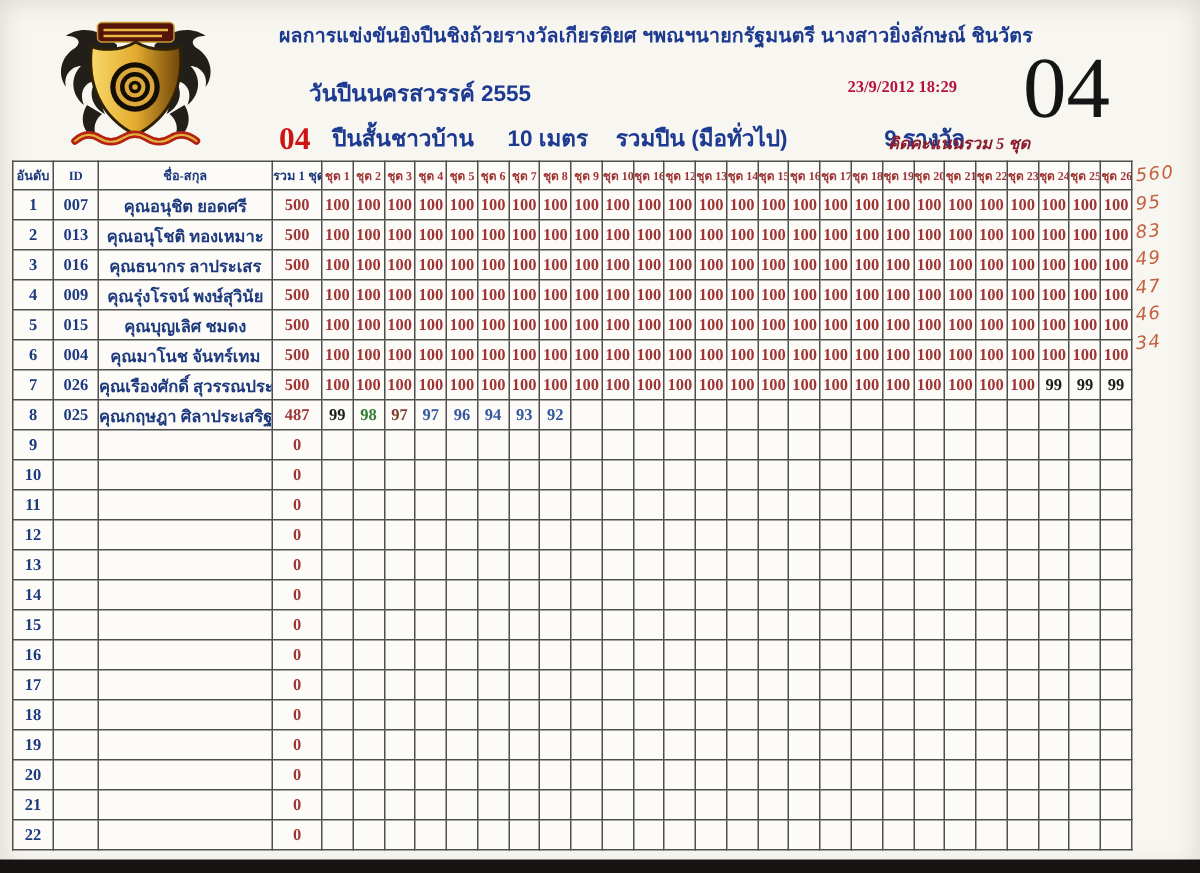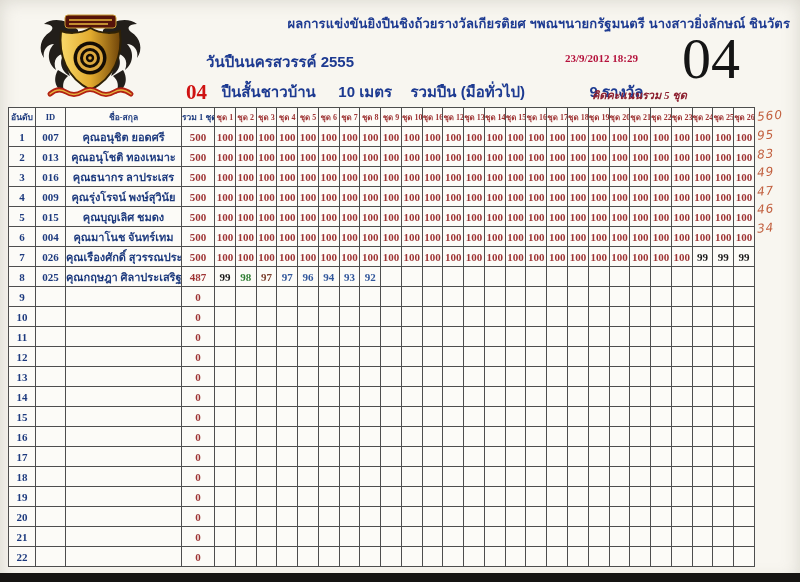--- a/index.html
+++ b/index.html
@@ -9,23 +9,23 @@
     font-family:"Liberation Sans",sans-serif;
   }
   .page{
     position:absolute;inset:0;
     background:#f8f6f0;
     box-shadow:inset 0 0 18px rgba(120,115,100,.25);
   }
   
   .logo{position:absolute;left:28px;top:8px;width:125px;height:94px;}
   .title1{
-    position:absolute;left:200px;top:13px;width:590px;
+    position:absolute;left:186px;top:13px;width:590px;
     font-size:13px;font-weight:bold;color:var(--c-title_blue);
-    white-space:nowrap;letter-spacing:.1px;text-align:right;
+    white-space:nowrap;letter-spacing:.1px;
   }
   .title2{
     position:absolute;left:186px;top:50px;
     font-size:15px;font-weight:bold;color:var(--c-title_blue);margin-left:20px;
   }
   .datetime{
     position:absolute;left:565px;top:52px;
     font-size:11px;font-weight:bold;color:var(--c-date_red);
     font-family:Liberation Serif, serif;
   }

